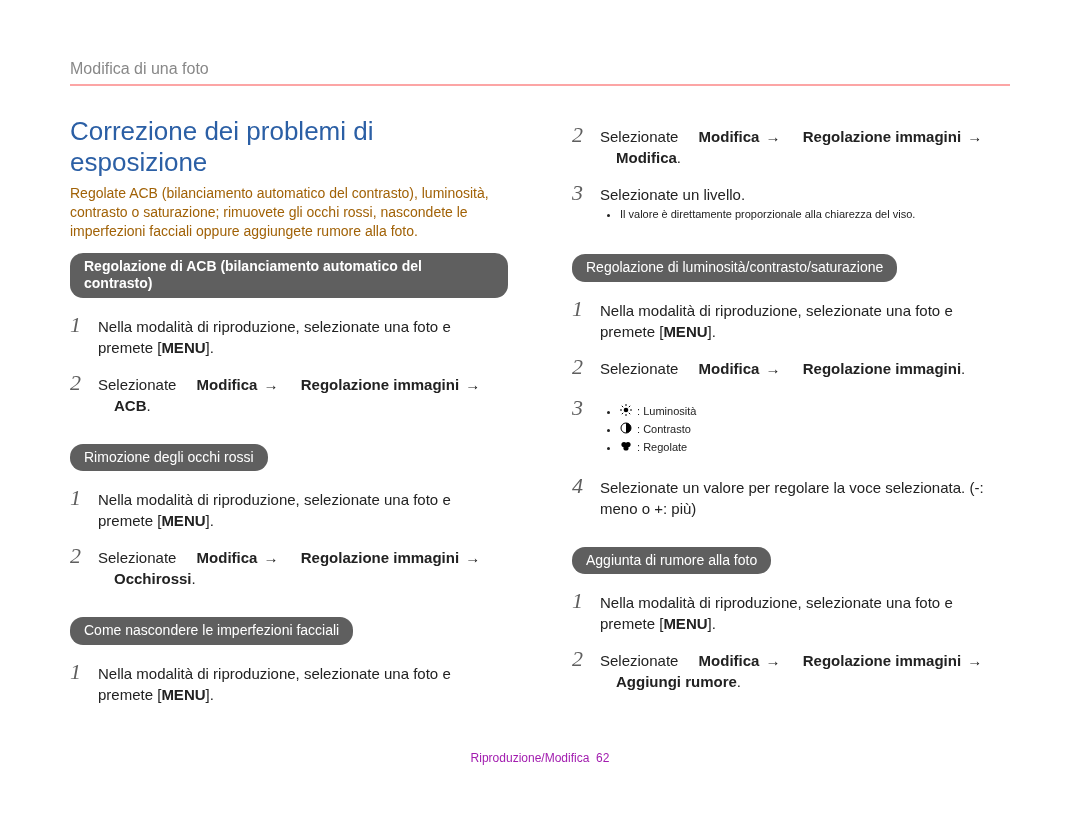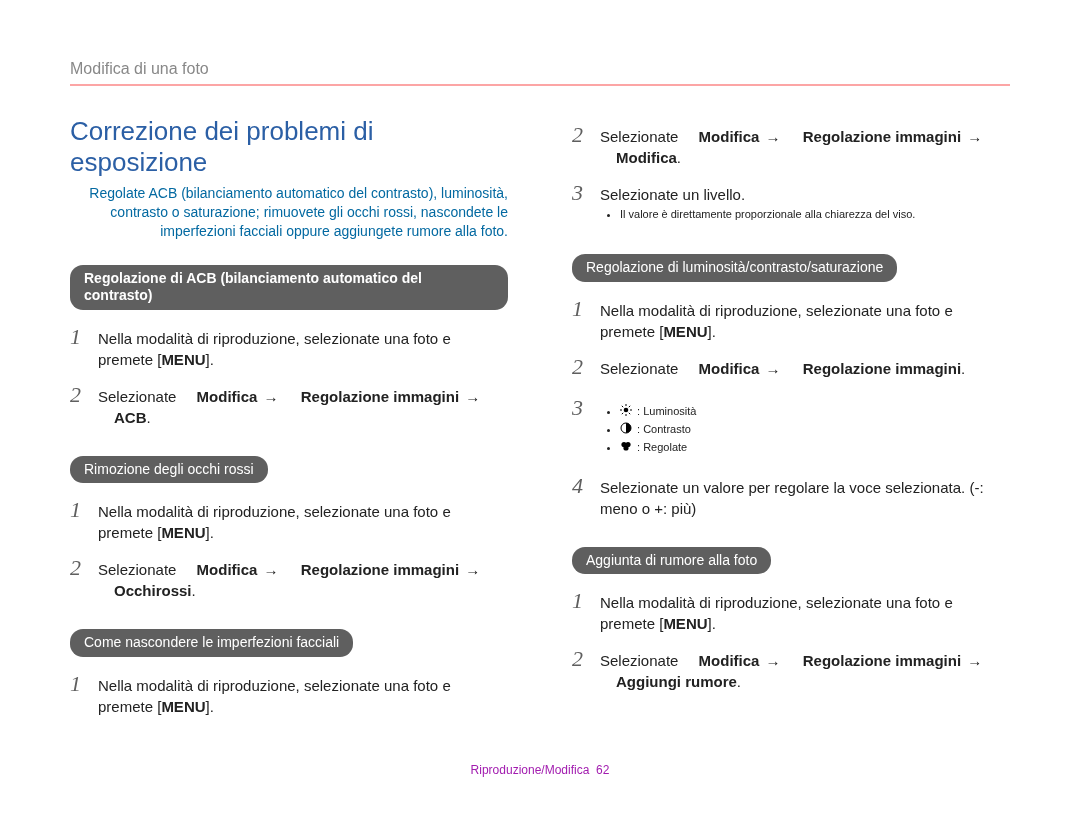--- a/index.html
+++ b/index.html
@@ -32,23 +32,22 @@
   }
   h1.section-title {
     color: #2b5fa5;
     font-weight: 400;
     font-size: 26px;
     margin: 0 0 6px 0;
   }
   .intro {
     font-size: 14px;
     line-height: 1.35;
-    color: #0369a1;
-    margin-bottom: 24px;
-    text-align: right;
+    color: #a16207;
+    margin-bottom: 12px;
   }
   .pill {
     display: inline-block;
     background: #5f5f5f;
     color: #fff;
     border-radius: 13px;
     padding: 5px 14px;
     font-size: 14px;
     margin-bottom: 8px;
     line-height: 1.25;

